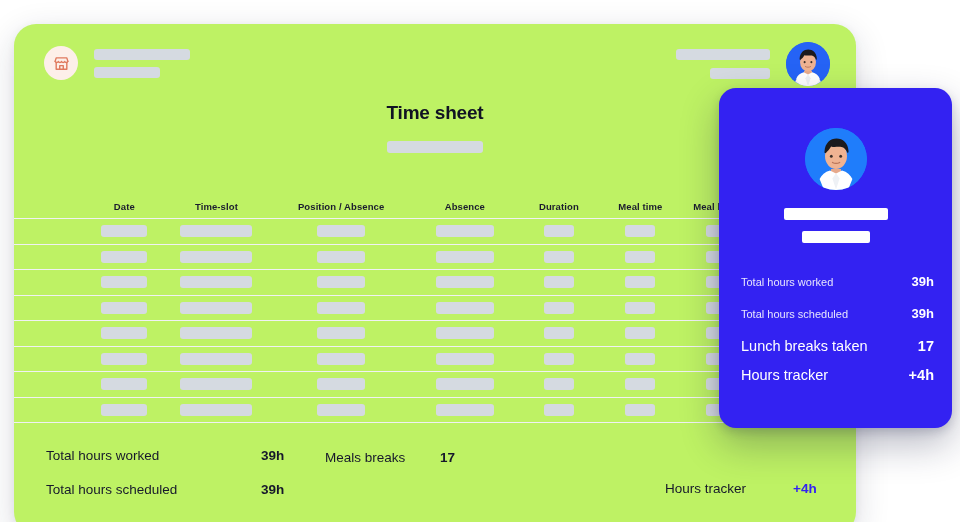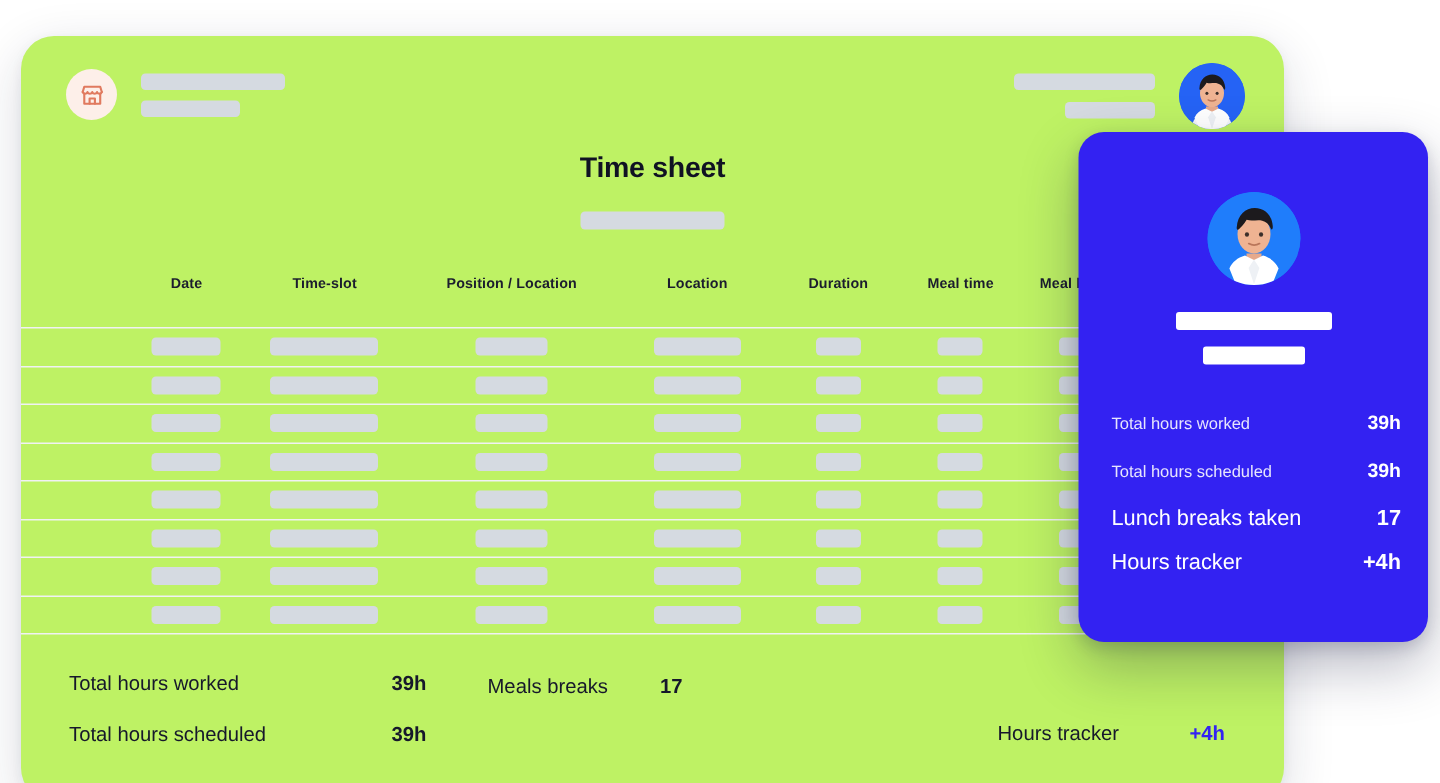--- a/index.html
+++ b/index.html
@@ -114,21 +114,21 @@
   
   .table {
     position: absolute;
     left: 0;
     top: 160px;
     width: 842px;
   }
   .thead {
     display: flex;
     height: 28px;
-    align-items: flex-start;
+    align-items: flex-end;
     padding: 0 18px 0 72px;
     box-sizing: border-box;
   }
   .th {
     font-size: 9.5px;
     font-weight: bold;
     color: #1b1d2e;
     text-align: center;
     white-space: nowrap;
     letter-spacing: 0.1px;
@@ -310,22 +310,22 @@
 
     <div class="title-wrap">
       <h1 class="page-title">Time sheet</h1>
       <span class="sk title-sub"></span>
     </div>
 
     <div class="table">
       <div class="thead">
         <div class="th c0">Date</div>
         <div class="th c1">Time-slot</div>
-        <div class="th c2">Position / Location</div>
-        <div class="th c3">Location</div>
+        <div class="th c2">Position / Absence</div>
+        <div class="th c3">Absence</div>
         <div class="th c4">Duration</div>
         <div class="th c5">Meal time</div>
         <div class="th c6">Meal breaks</div>
         <div class="th c7"></div>
       </div>
       <div class="rows" id="table-rows">
           <div class="row">
             <div class="cell c0">
               <span class="bar"></span>
             </div>

